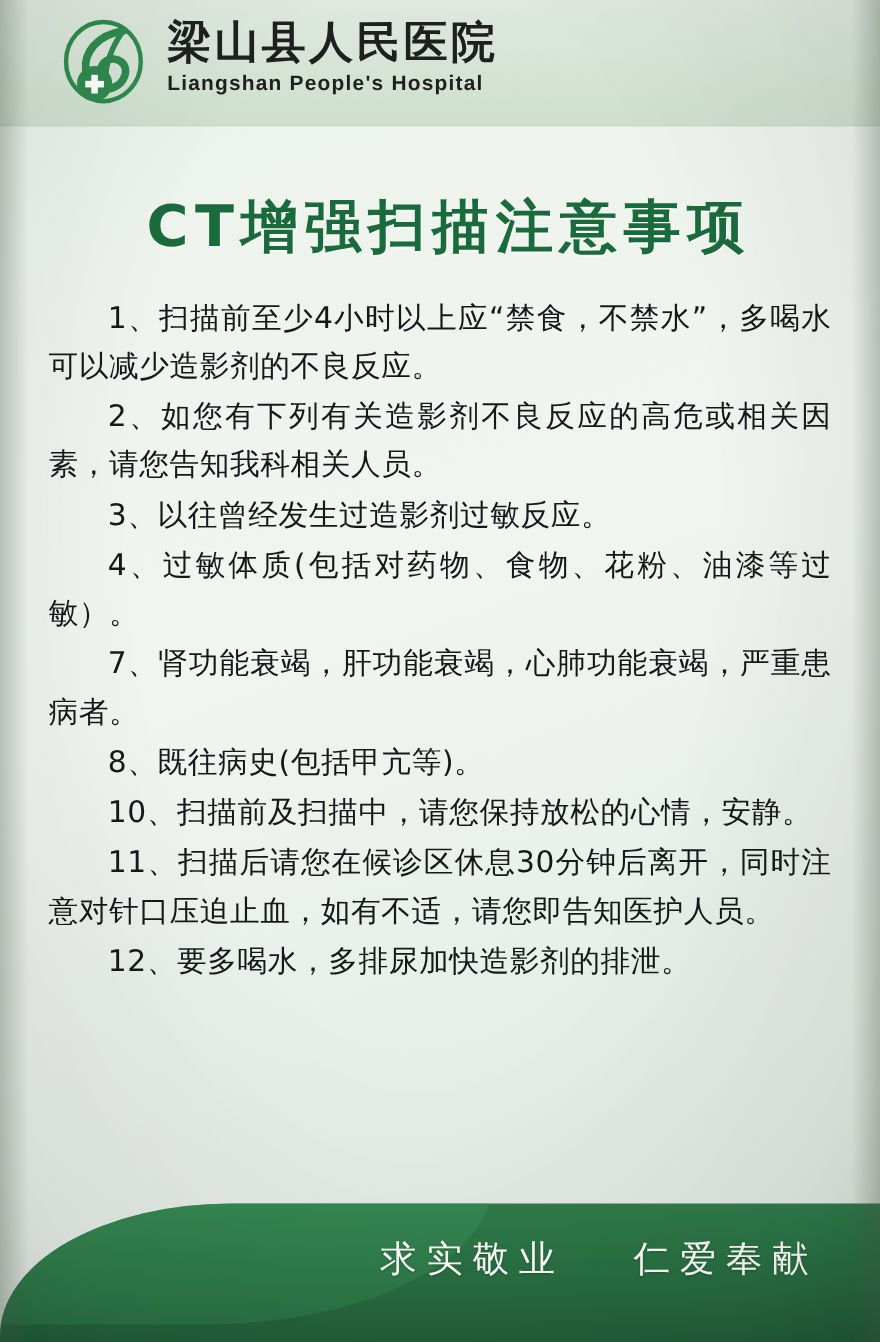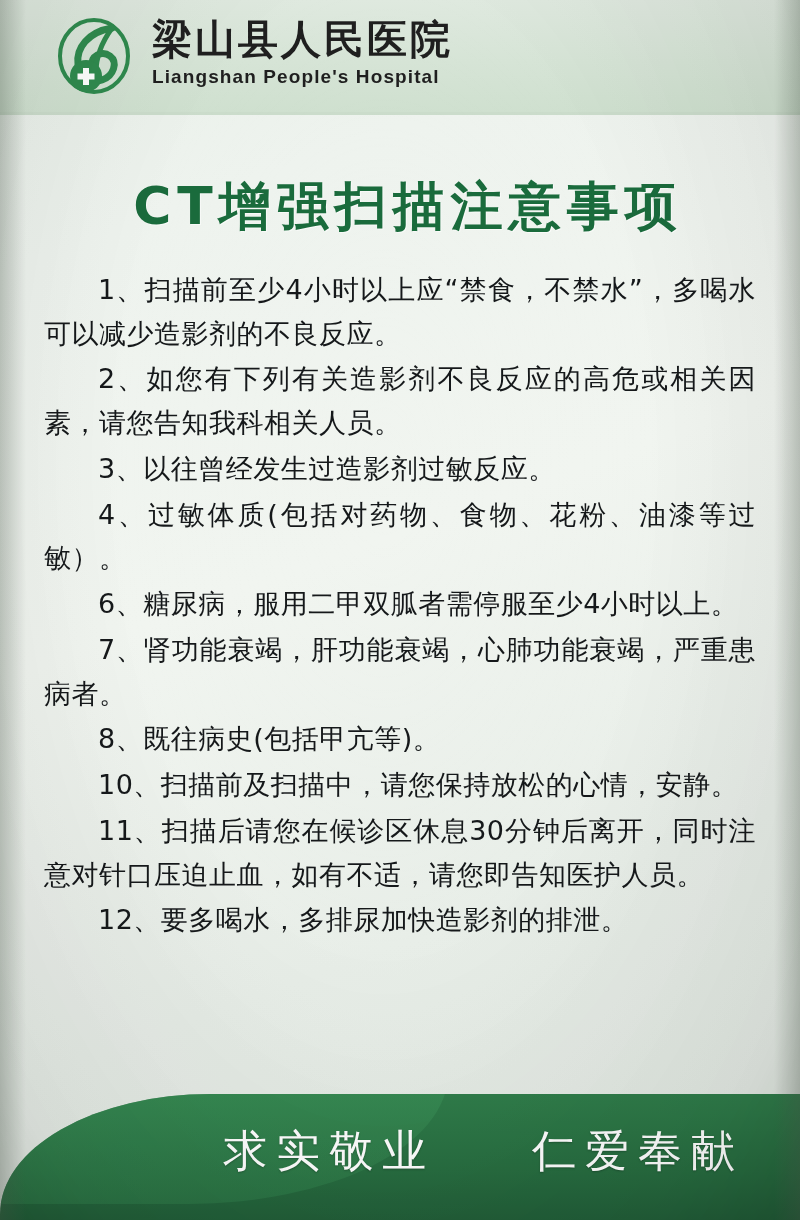--- a/index.html
+++ b/index.html
@@ -121,24 +121,24 @@
     height: 150px;
     background: linear-gradient(180deg, #3f9a5d 0%, #2f7d4a 100%);
     border-bottom-right-radius: 260px 130px;
     opacity: .55;
   }
   .footer-slogan {
     position: absolute;
     right: 56px;
     top: 28px;
     color: #ffffff;
-    font-size: 44px;
+    font-size: 33px;
     letter-spacing: 9px;
     font-weight: 500;
-    font-family: Liberation Mono, monospace;
+    font-family: Liberation Sans, sans-serif;
     text-shadow: 0 1px 2px rgba(0,0,0,.25);
   }
   .footer-divider-gap { display: inline-block; width: 26px; }
   
   .edge-left, .edge-right {
     position: absolute;
     top: 0; bottom: 0;
     width: 26px;
     pointer-events: none;
   }
@@ -169,21 +169,20 @@
     </div>
   </div>
 
   <div class="title">CT增强扫描注意事项</div>
 
   <div class="body-text">
     <p class="para">1、扫描前至少4小时以上应“禁食，不禁水”，多喝水可以减少造影剂的不良反应。</p>
     <p class="para">2、如您有下列有关造影剂不良反应的高危或相关因素，请您告知我科相关人员。</p>
     <p class="para">3、以往曾经发生过造影剂过敏反应。</p>
     <p class="para">4、过敏体质(包括对药物、食物、花粉、油漆等过敏）。</p>
-    <p class="para">6、糖尿病，服用二甲双胍者需停服至少4小时以上。</p>
     <p class="para">7、肾功能衰竭，肝功能衰竭，心肺功能衰竭，严重患病者。</p>
     <p class="para">8、既往病史(包括甲亢等)。</p>
     <p class="para">10、扫描前及扫描中，请您保持放松的心情，安静。</p>
     <p class="para">11、扫描后请您在候诊区休息30分钟后离开，同时注意对针口压迫止血，如有不适，请您即告知医护人员。</p>
     <p class="para">12、要多喝水，多排尿加快造影剂的排泄。</p>
   </div>
 
   <div class="footer">
     <div class="footer-slogan">
       <span>求实敬业</span>

